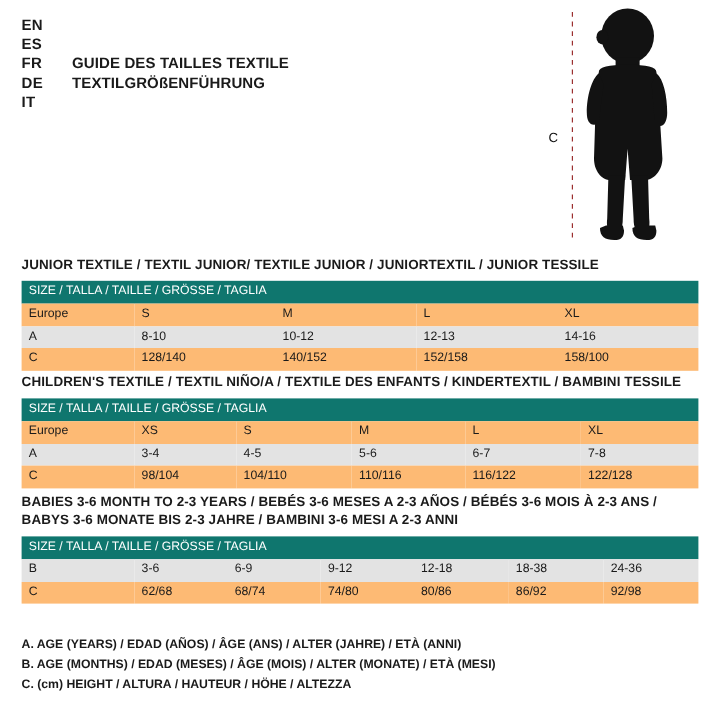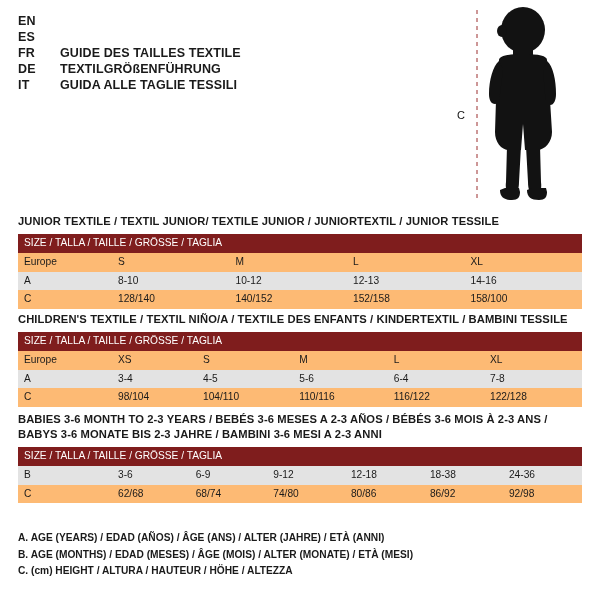--- a/index.html
+++ b/index.html
@@ -83,21 +83,21 @@
     border-collapse: collapse;
     width: 100%;
     font-size: 10.2px;
   }
   table.size-table td {
     padding: 3px 0 3px 6px;
     vertical-align: middle;
     line-height: 1.25;
   }
   tr.head-row td {
-    background: #7f1d1d;
+    background: #0f766e;
     color: #ffffff;
     font-weight: normal;
     font-size: 10.2px;
     padding-top: 3px;
     padding-bottom: 3px;
   }
   tr.band td {
     background: #e3e3e3;
   }
   tr.plain td {
@@ -139,21 +139,20 @@
     <div class="lang-row">
       <div class="lang-code">FR</div>
       <div class="lang-title">GUIDE DES TAILLES TEXTILE</div>
     </div>
     <div class="lang-row">
       <div class="lang-code">DE</div>
       <div class="lang-title">TEXTILGRÖßENFÜHRUNG</div>
     </div>
     <div class="lang-row">
       <div class="lang-code">IT</div>
-      <div class="lang-title">GUIDA ALLE TAGLIE TESSILI</div>
     </div>
   </div>
 
   <div class="figure-area">
     <svg width="135" height="200" viewBox="0 0 135 200">
 
       <line x1="22" y1="6" x2="22" y2="196" stroke="#9b2f2f" stroke-width="1" stroke-dasharray="4,4"></line>
       <g fill="#121212">
 
         <ellipse cx="68" cy="26" rx="22" ry="23"></ellipse>
@@ -226,21 +225,21 @@
         <td>S</td>
         <td>M</td>
         <td>L</td>
         <td>XL</td>
       </tr>
       <tr class="band">
         <td class="label-col">A</td>
         <td>3-4</td>
         <td>4-5</td>
         <td>5-6</td>
-        <td>6-4</td>
+        <td>6-7</td>
         <td>7-8</td>
       </tr>
       <tr class="plain">
         <td class="label-col">C</td>
         <td>98/104</td>
         <td>104/110</td>
         <td>110/116</td>
         <td>116/122</td>
         <td>122/128</td>
       </tr>

